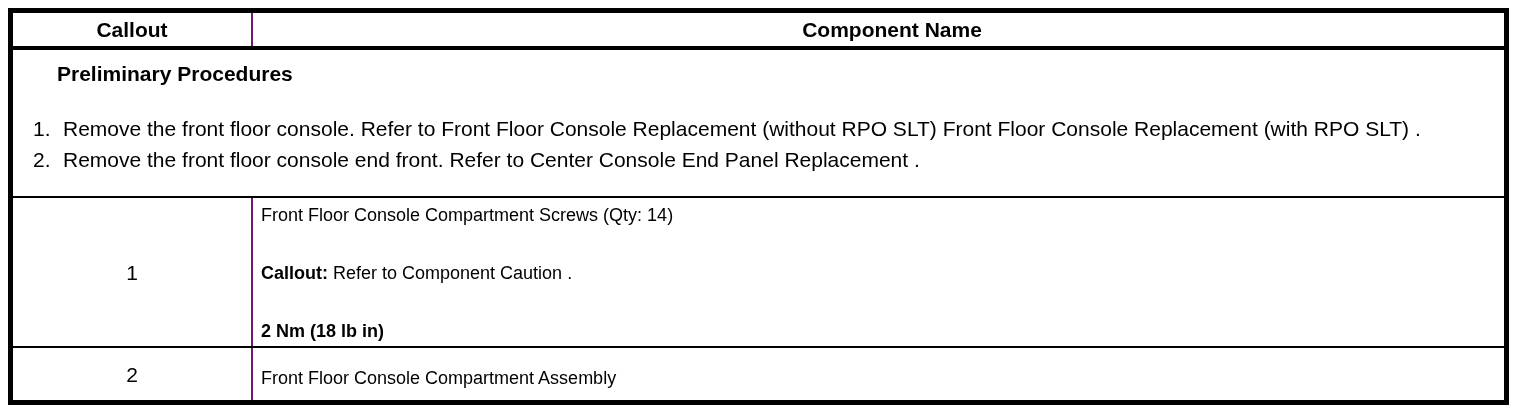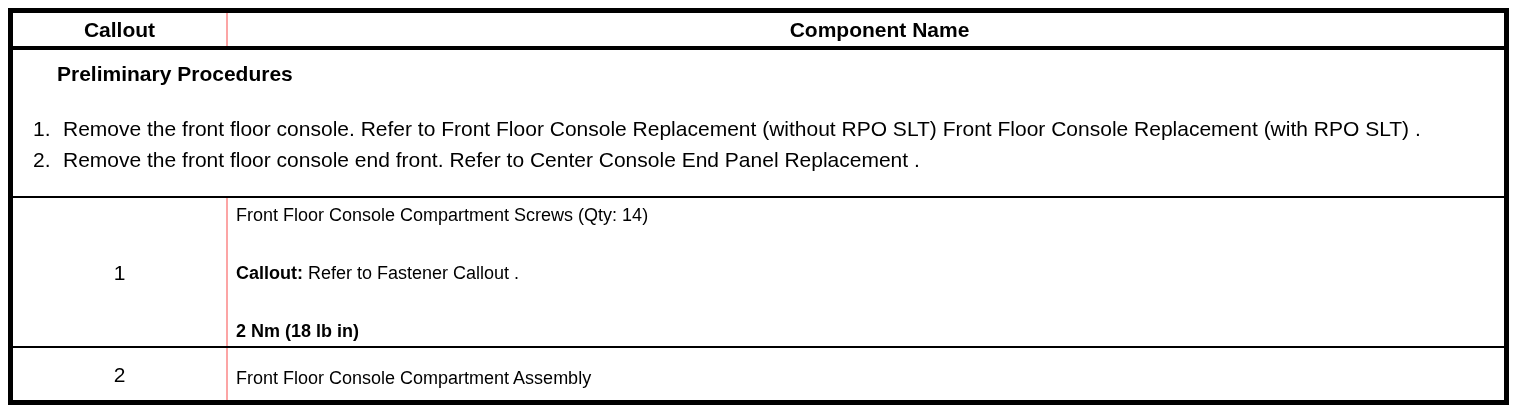--- a/index.html
+++ b/index.html
@@ -45,22 +45,22 @@
   }
   .body-row-1 {
     height: 150px;
     border-bottom: 2px solid #000000;
   }
   .body-row-2 {
     flex: 1;
   }
   .callout-col {
     box-sizing: border-box;
-    width: 215px;
-    border-right: 2px solid #fca5a5;
+    width: 240px;
+    border-right: 2px solid #701a75;
     flex: 0 0 auto;
     display: flex;
     align-items: center;
     justify-content: center;
   }
   .name-col {
     box-sizing: border-box;
     flex: 1;
     display: flex;
     flex-direction: column;
@@ -145,21 +145,21 @@
           <span class="step-num">2.</span>
           <span class="step-text">Remove the front floor console end front. Refer to Center Console End Panel Replacement .</span>
         </li>
       </ol>
     </div>
 
     <div class="row body-row-1">
       <div class="callout-col callout-val">1</div>
       <div class="name-col content-cell">
         <p>Front Floor Console Compartment Screws (Qty: 14)</p>
-        <p class="gap"><span class="bold">Callout:</span><span> Refer to Fastener Callout .</span></p>
+        <p class="gap"><span class="bold">Callout:</span><span> Refer to Component Caution .</span></p>
         <p class="gap bold">2 Nm (18 lb in)</p>
       </div>
     </div>
 
     <div class="row body-row-2">
       <div class="callout-col callout-val">2</div>
       <div class="name-col content-cell v-center">
         <p>Front Floor Console Compartment Assembly</p>
       </div>
     </div>

